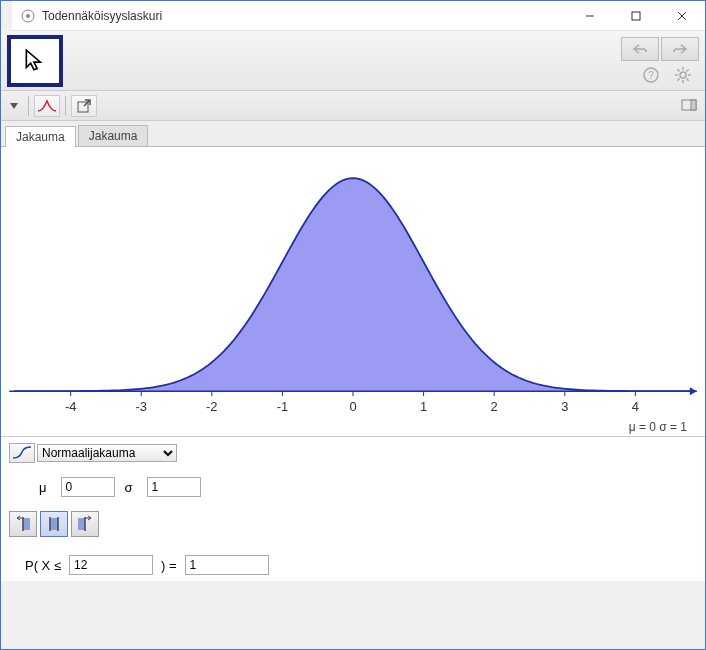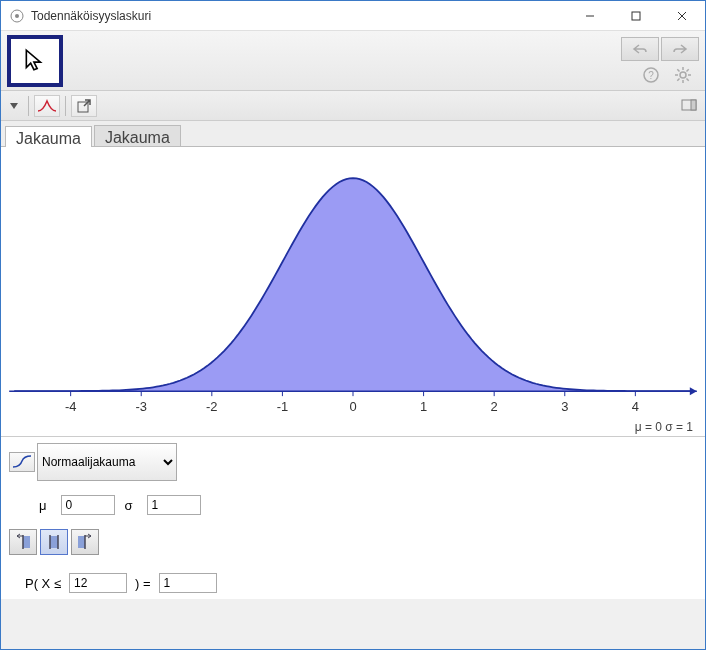--- a/index.html
+++ b/index.html
@@ -1,18 +1,18 @@
 <!DOCTYPE html>
 <html><head>
   <meta charset="utf-8">
   <style>
     * { box-sizing: border-box; margin: 0; padding: 0; font-family: Arial, sans-serif; }
     body { width: 706px; height: 650px; background: #f0f0f0; overflow: hidden; border: 1px solid #3a79c6; }
     
-    .titlebar { height: 30px; background: #fff; display: flex; align-items: center; border-bottom: 1px solid #e0e0e0; }
+    .titlebar { height: 30px; background: #fff; display: flex; align-items: center; border-bottom: 1px solid #e0e0e0; margin-left: 11px; }
     .titlebar-icon { width: 16px; height: 16px; margin: 0 6px 0 8px; display: flex; align-items: center; justify-content: center; }
     .titlebar-text { font-size: 12px; color: #333; flex: 1; }
     .window-controls { display: flex; height: 100%; }
     .win-btn { width: 46px; height: 100%; display: flex; align-items: center; justify-content: center; background: transparent; border: none; cursor: pointer; }
     
     .toolbar-top { height: 60px; background: linear-gradient(#f5f5f5,#e8e8e8); display: flex; align-items: center; padding: 4px 6px; border-bottom: 1px solid #ccc; }
     .cursor-tool { width: 56px; height: 52px; border: 4px solid #1a237e; background: #fff; display: flex; align-items: center; justify-content: center; cursor: pointer; }
     .cursor-tool svg { width: 26px; height: 26px; }
     .toolbar-right { margin-left: auto; display: flex; flex-direction: column; align-items: flex-end; gap: 4px; }
     .undo-redo { display: flex; gap: 2px; }
@@ -21,39 +21,39 @@
     .hg-btn { width: 20px; height: 20px; background: transparent; border: none; cursor: pointer; color: #999; display: flex; align-items: center; justify-content: center; }
     
     .ribbon { height: 30px; background: linear-gradient(#f0f0f0,#e5e5e5); border-bottom: 1px solid #ccc; display: flex; align-items: center; padding: 0 4px; }
     .ribbon-left { display: flex; align-items: center; gap: 2px; }
     .dd-tri { cursor: pointer; padding: 2px 4px; }
     .ico-btn { width: 26px; height: 22px; border: 1px solid #ccc; background: linear-gradient(#fafafa,#eaeaea); display: flex; align-items: center; justify-content: center; cursor: pointer; }
     .vbar { width: 1px; height: 20px; background: #bbb; margin: 0 3px; }
     .ribbon-right { margin-left: auto; cursor: pointer; color: #666; padding: 0 4px; }
     
     .tabbar { height: 26px; background: #eee; display: flex; border-bottom: 1px solid #bbb; padding-left: 4px; padding-top: 4px; }
-    .tab { padding: 3px 10px; font-size: 16px; border: 1px solid #bbb; border-bottom: none; margin-right: 2px; cursor: pointer; background: #e0e0e0; color: #444; }
+    .tab { padding: 3px 10px; font-size: 12px; border: 1px solid #bbb; border-bottom: none; margin-right: 2px; cursor: pointer; background: #e0e0e0; color: #444; }
     .tab.active { background: #fff; position: relative; top: 1px; }
     
     .plot { height: 290px; background: #fff; border-bottom: 1px solid #ccc; position: relative; }
     .plot svg { width: 100%; height: 100%; display: block; }
-    .axis-label { position: absolute; right: 12px; bottom: 2px; font-size: 12px; color: #444; }
+    .axis-label { position: absolute; right: 18px; bottom: 2px; font-size: 12px; color: #444; }
     
     .controls { flex: 1; background: #fff; padding: 6px 8px; }
     .row { display: flex; align-items: center; margin-bottom: 14px; }
     .dist-icon { width: 26px; height: 20px; border: 1px solid #aaa; background: linear-gradient(#fafafa,#e8e8e8); display: flex; align-items: center; justify-content: center; margin-right: 2px; }
-    .dist-select { width: 140px; height: 38px; font-size: 12px; border: 1px solid #aaa; background: linear-gradient(#fff,#e8e8e8); }
+    .dist-select { width: 140px; height: 18px; font-size: 12px; border: 1px solid #aaa; background: linear-gradient(#fff,#e8e8e8); }
     .param-row { padding-left: 30px; gap: 10px; }
     .param-row label { font-size: 13px; margin-right: 4px; }
     .param-row input { width: 54px; height: 20px; font-size: 12px; border: 1px solid #aaa; padding: 0 4px; }
     .interval-btns { display: flex; gap: 3px; margin-bottom: 18px; }
     .int-btn { width: 28px; height: 26px; border: 1px solid #999; background: linear-gradient(#f5f5f5,#ddd); cursor: pointer; display: flex; align-items: center; justify-content: center; }
     .int-btn.active { border: 1px solid #5577cc; background: linear-gradient(#e0e8f8,#c8d4ee); }
     .prob-row { padding-left: 16px; font-size: 13px; display: flex; align-items: center; gap: 8px; }
-    .prob-row input { width: 58px; height: 20px; font-size: 12px; border: 1px solid #aaa; padding: 0 4px; }
+    .prob-row input { width: 84px; height: 20px; font-size: 12px; border: 1px solid #aaa; padding: 0 4px; }
   </style>
 </head>
 <body>
 
 <div class="titlebar">
   <span class="titlebar-icon">
     <svg viewBox="0 0 16 16">
         <circle cx="8" cy="8" r="6" fill="none" stroke="#888" stroke-width="1"></circle>
         <circle cx="8" cy="8" r="2" fill="#888"></circle>
       </svg>

